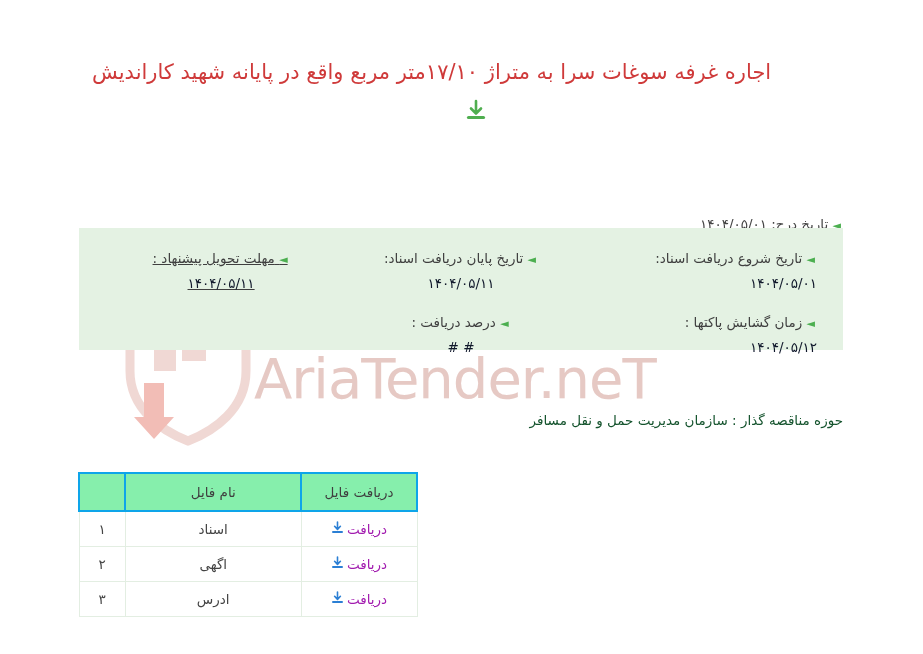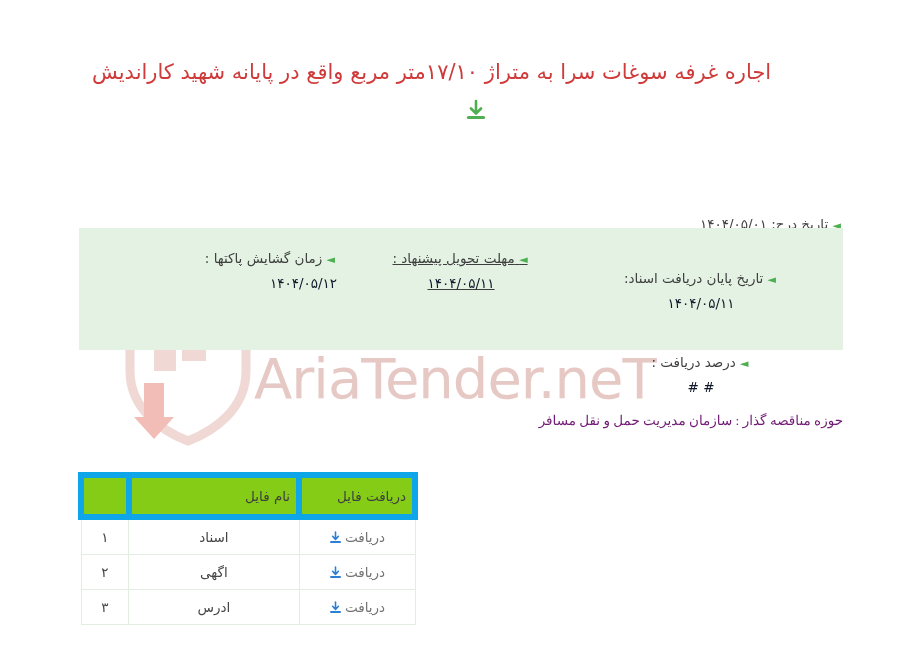--- a/index.html
+++ b/index.html
@@ -116,72 +116,71 @@
   .info-cell {
     width: 33.33%;
     box-sizing: border-box;
     font-size: 13.5px;
     color: #3f3f3f;
     line-height: 1.85;
     padding-bottom: 14px;
     text-align: center;
   }
   .info-cell.c1 { text-align: right; padding-right: 4px;}
-  .info-cell.c2 { text-align: center; margin-top: 20px;}
+  .info-cell.c2 { text-align: center;}
   .info-cell.c3 { text-align: center; text-decoration: underline;}
   .info-val {
     display: block;
     color: #0f172a;
   }
 
   
   .authority {
     position: absolute;
     top: 412px;
     right: 80px;
     font-size: 13.5px;
-    color: #701a75;
-    z-index: 2;
-    font-family: Liberation Serif, serif;
+    color: #14532d;
+    z-index: 2;
   }
 
   
   .files-table {
     position: absolute;
     top: 472px;
     right: 505px;
     width: 340px;
     border-collapse: collapse;
     font-size: 13.5px;
     z-index: 2;
     background: #fff;
   }
   .files-table th {
-    background: #84cc16;
+    background: #86efac;
     color: #3f3f3f;
     font-weight: normal;
     padding: 10px 6px;
-    border: 6px solid #0ea5e9;
-    text-align: right;
+    border: 2px solid #0ea5e9;
+    text-align: center;
   }
   .files-table td {
     padding: 9px 6px;
     border: 1px solid #e3eee2;
     text-align: center;
     color: #444;
     background: #fff;
   }
   .col-idx { width: 38px; }
   .col-name { width: 190px; }
   .col-dl { width: 112px; }
   .dl-link {
-    color: #737373;
+    color: #a21caf;
     text-decoration: none;
     display: inline-flex;
-    align-items: flex-end;
+    align-items: flex-start;
     gap: 3px;
     direction: rtl;
     cursor: pointer;
   }
   .dl-link .mini-icon {
     width: 13px;
     height: 14px;
     display: inline-block;
   }
 </style>
@@ -216,20 +215,25 @@
 
   <div class="insert-date">
     <span class="bullet">◄</span>
     <span>تاریخ درج:</span>
     <span>۱۴۰۴/۰۵/۰۱</span>
   </div>
 
   <div class="info-box">
     <div class="info-grid">
 
+      <div class="info-cell c1">
+        <span class="bullet">◄</span>
+        <span>تاریخ شروع دریافت اسناد:</span>
+        <span class="info-val">۱۴۰۴/۰۵/۰۱</span>
+      </div>
 
       <div class="info-cell c2">
         <span class="bullet">◄</span>
         <span>تاریخ پایان دریافت اسناد:</span>
         <span class="info-val">۱۴۰۴/۰۵/۱۱</span>
       </div>
 
       <div class="info-cell c3">
         <span class="bullet">◄</span>
         <span>مهلت تحویل پیشنهاد :</span>

